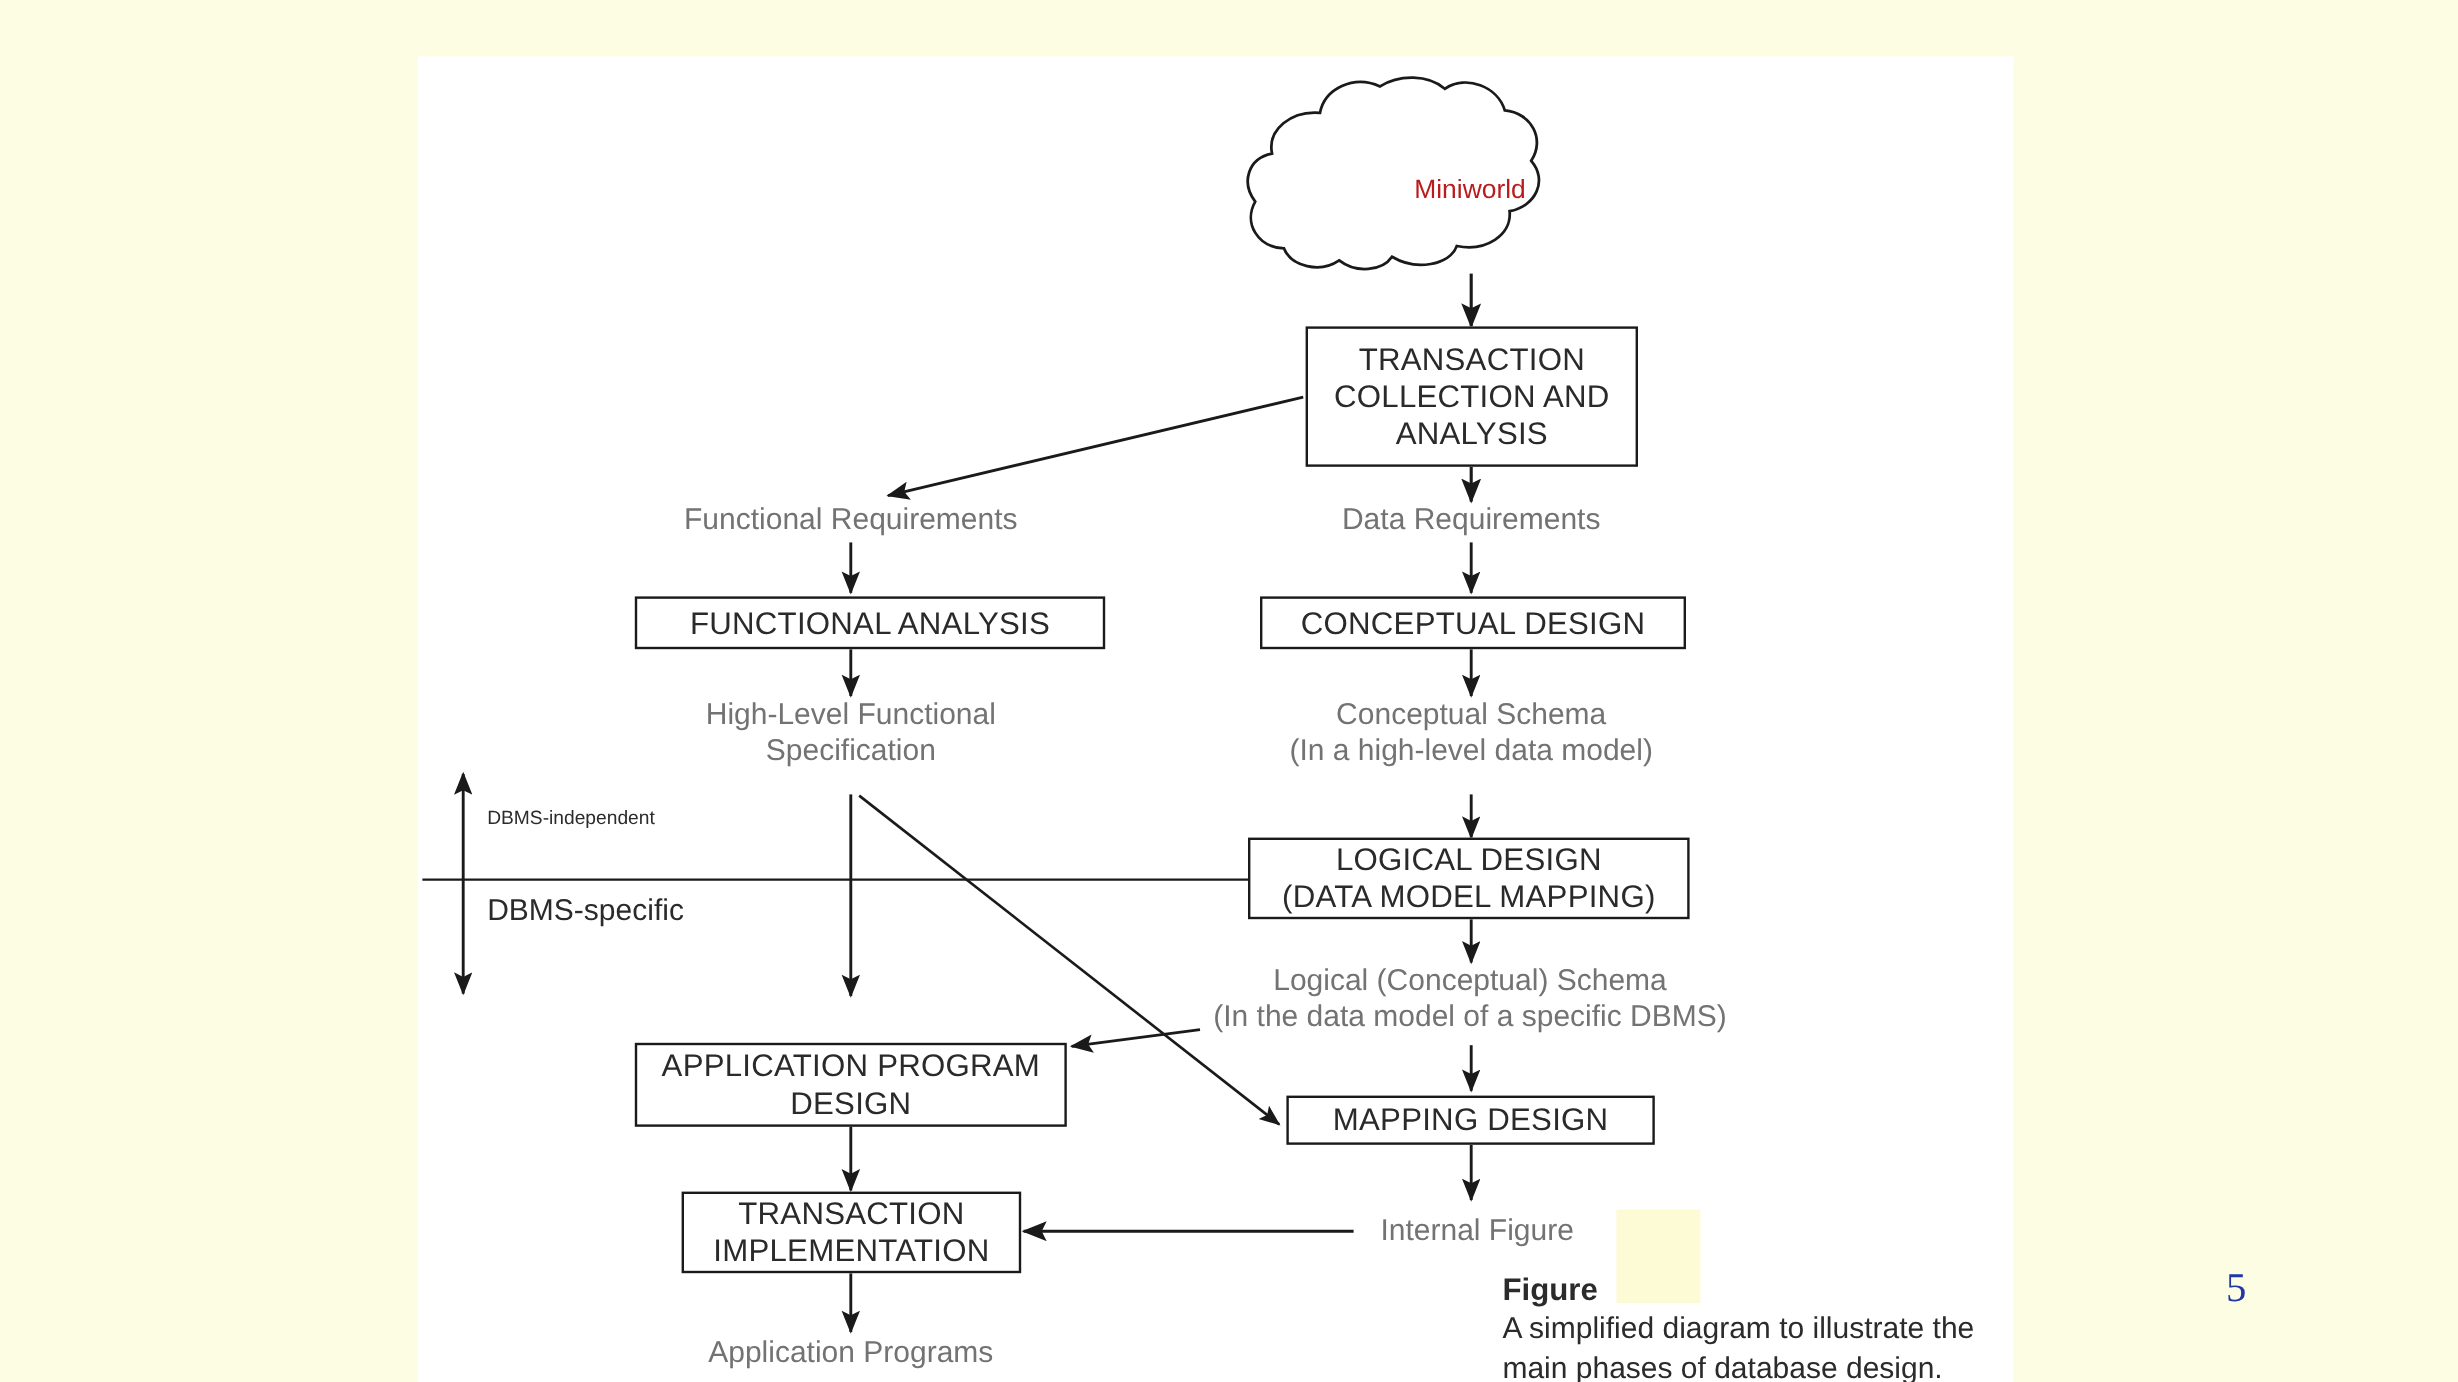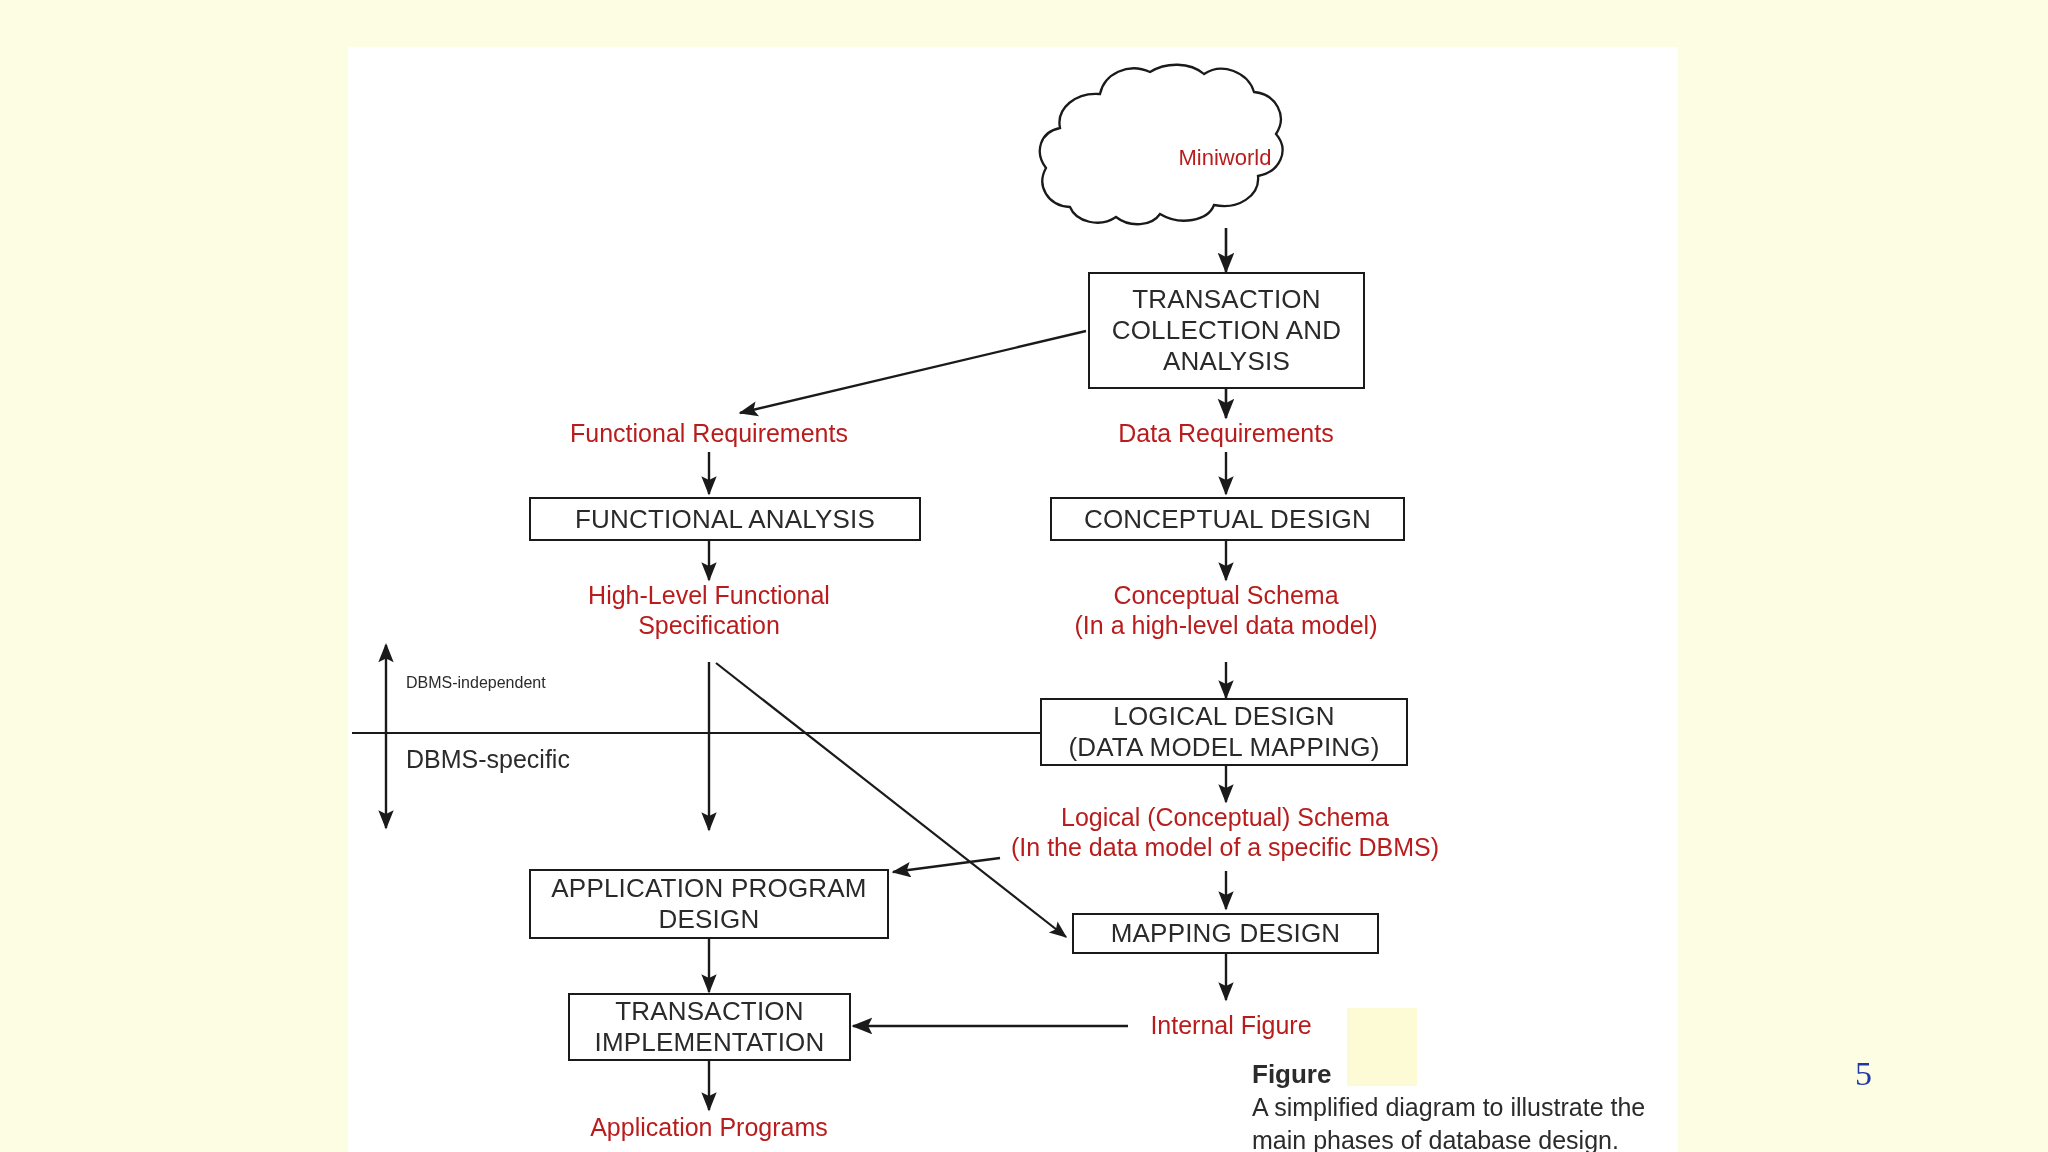--- a/index.html
+++ b/index.html
@@ -46,21 +46,21 @@
     text-align: center;
     color: #2a2a2a;
     font-family: "Liberation Sans", sans-serif;
     line-height: 1.18;
     letter-spacing: 0.2px;
   }
   .node-box span { display: block; width: 100%; }
   .label-text {
     position: absolute;
     text-align: center;
-    color: #b91c1c;
+    color: #737373;
     font-family: "Liberation Sans", sans-serif;
     line-height: 1.2;
     white-space: nowrap;
   }
   .label-text span { display: block; }
   .divider-label {
     position: absolute;
     color: #2b2b2b;
     font-family: "Liberation Sans", sans-serif;
     white-space: nowrap;

